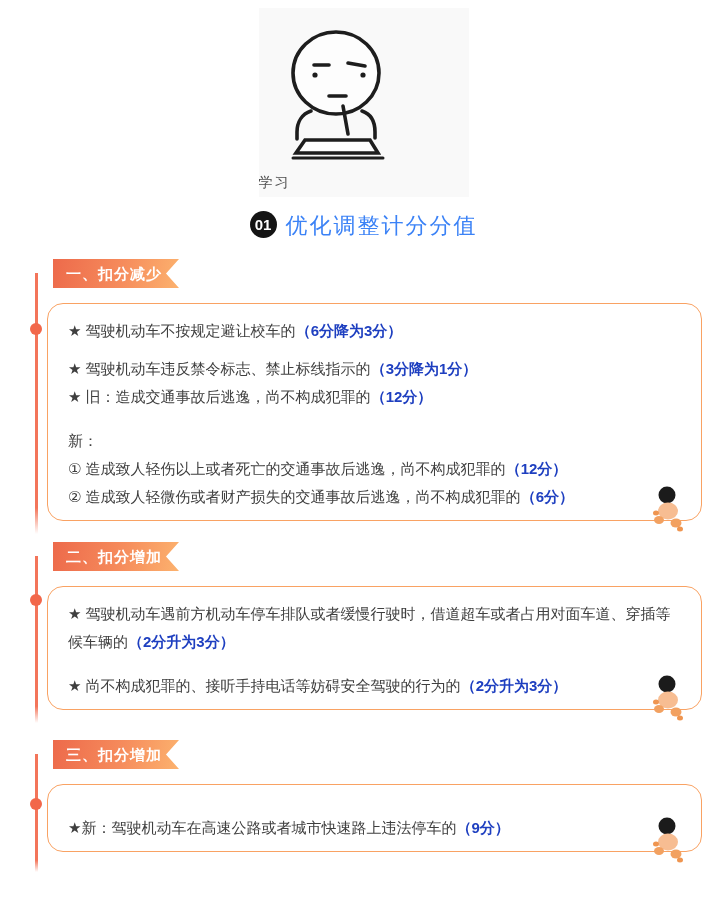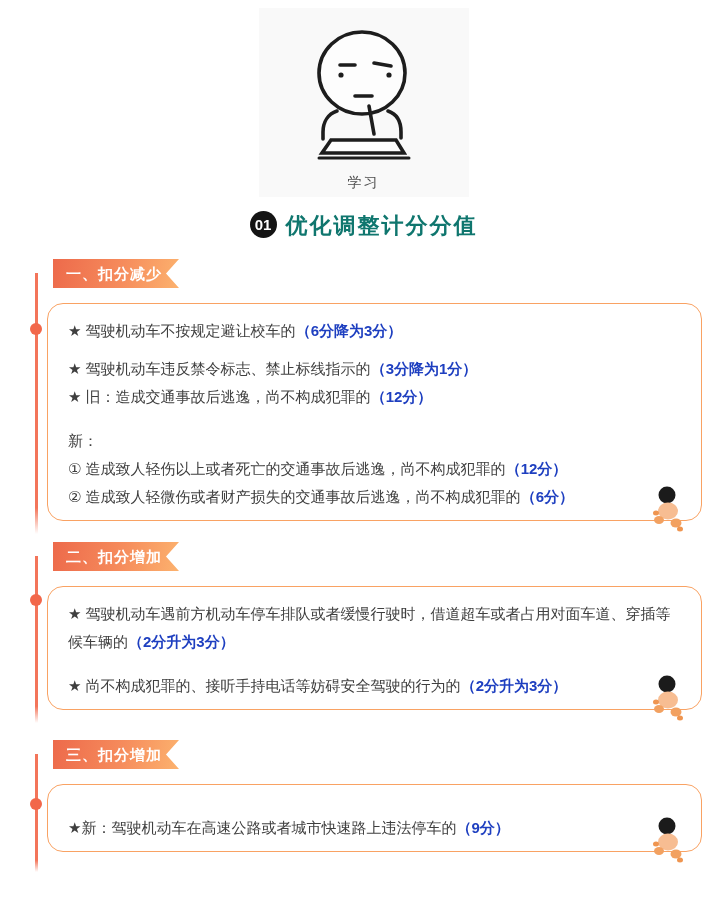--- a/index.html
+++ b/index.html
@@ -5,32 +5,32 @@
   * { box-sizing: border-box; margin: 0; padding: 0; }
   html,body { background:#ffffff; }
   body {
     width: 727px; height: 914px; margin: 0 auto; position: relative;
     font-family: "Liberation Sans", "DejaVu Sans", sans-serif;
     overflow: hidden;
   }
   
   .meme-area {
     width: 210px; height: 189px; margin: 8px auto 0; background: #f9f9f9;
-    display: flex; flex-direction: column; align-items: center; justify-content: flex-end;
+    display: flex; flex-direction: column; justify-content: flex-end;
     padding-bottom: 5px;
   }
   .meme-area svg { display: block; }
   .meme-caption { font-size: 14px; color: #4d4d4d; letter-spacing: 2px; margin-top: 2px; }
   
   .title-row { display: flex; justify-content: center; gap: 9px; margin: 14px 0 18px; }
   .num-badge {
     width: 27px; height: 27px; border-radius: 50%; background: #141414; color: #fff;
     font-weight: bold; font-size: 15px; display: flex; align-items: center; justify-content: center;
   }
-  .page-title { font-size: 22px; font-weight: bold; color: #0f766e; letter-spacing: 2px; }
+  .page-title { font-size: 22px; font-weight: normal; color: #3b82f6; letter-spacing: 2px; }
   
   .section { position: relative; margin: 0 25px 21px; }
   .section.last { margin-bottom: 0; }
   .vline {
     position: absolute; left: 10px; top: 14px; bottom: -13px; width: 3px; z-index: 1;
     background: linear-gradient(#f3755a 90%, rgba(243,117,90,0) 100%);
   }
   .tdot {
     position: absolute; left: 5px; width: 12px; height: 12px; border-radius: 50%;
     background: #f2674a; z-index: 2;

